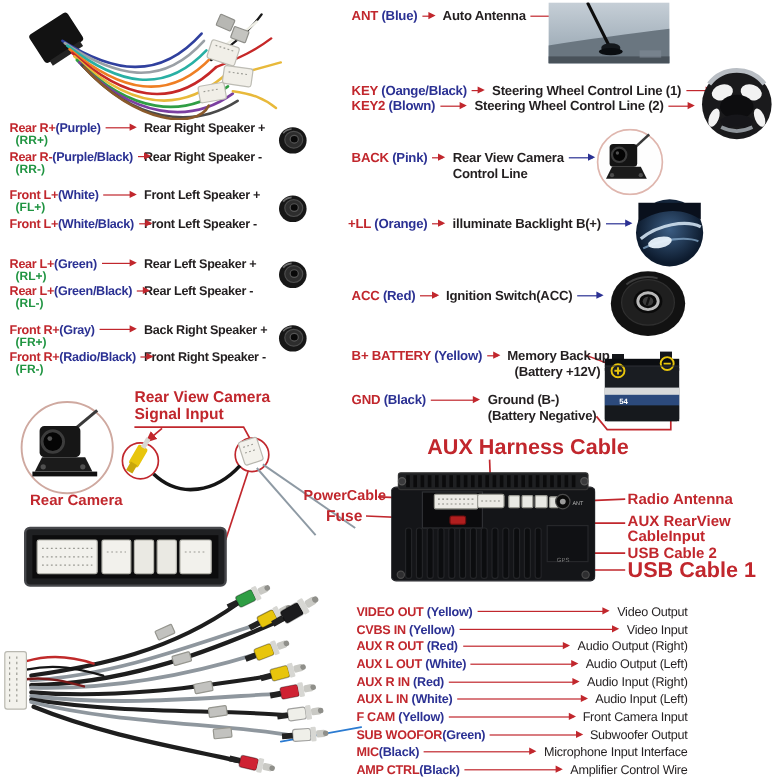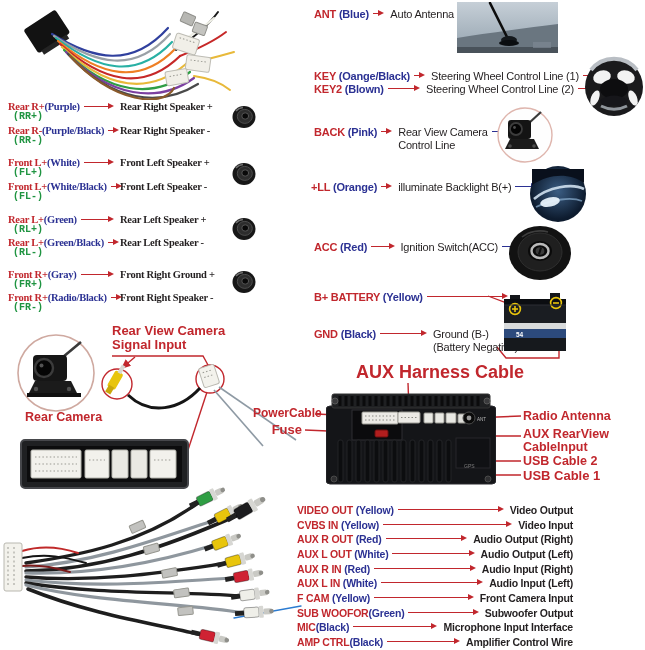--- a/index.html
+++ b/index.html
@@ -4,39 +4,39 @@
 <style>
   :root{
     --red:#c1272d; --blue:#2b3193; --green:#1f9441; --ink:#231f20;
   }
   html,body{margin:0;padding:0;}
   body{width:645px;height:650px;background:#fff;font-family:"Liberation Sans",sans-serif;overflow:hidden;}
   #canvas{position:relative;width:645px;height:650px;background:#fff;}
   #overlay{position:absolute;left:0;top:0;z-index:1;pointer-events:none;}
   .abs{position:absolute;z-index:2;}
   b{font-weight:700;}
-  .r{color:var(--red);} .b{color:var(--blue);} .g{color:var(--green);font-family:Liberation Mono, monospace;}
+  .r{color:var(--red);} .b{color:var(--blue);} .g{color:var(--green);}
   
   .arr{flex:1 1 10px;min-width:9px;height:0;border-top:1.5px solid var(--red);position:relative;margin:5px 8px 0 4px;}
   .arr::after{content:"";position:absolute;right:-2px;top:-4.2px;border-top:3.4px solid transparent;border-bottom:3.4px solid transparent;border-left:6.5px solid var(--red);}
   .a2{flex:0 0 auto;width:20px;}
   .bl{border-color:var(--blue);} .bl::after{border-left-color:var(--blue);}
   
   .sp{position:absolute;left:8px;display:block;white-space:nowrap;z-index:2;}
-  .sp .l1{display:flex;align-items:flex-start;font-size:10.5px;letter-spacing:-0.25px;font-family:Liberation Serif, serif;}
+  .sp .l1{display:flex;align-items:flex-start;font-size:10.5px;letter-spacing:-0.25px;}
   .sp .lb{display:flex;width:112px;flex:0 0 112px;}
   .sp .d{font-weight:700;color:var(--ink);font-size:10.5px;}
   .sp .ab{color:var(--green);font-weight:700;font-size:10px;margin:0 0 0 5px;line-height:10px;}
   
-  .rr{position:absolute;display:flex;align-items:flex-start;white-space:nowrap;font-size:11px;letter-spacing:-0.2px;z-index:2;margin-left:21px;}
+  .rr{position:absolute;display:flex;align-items:flex-start;white-space:nowrap;font-size:11px;letter-spacing:-0.2px;z-index:2;}
   .rr .db{display:flex;flex-direction:column;line-height:12.5px;}
-  .rr .d{font-weight:400;color:var(--ink);}
+  .rr .d{font-weight:700;color:var(--ink);}
   
   .av{position:absolute;left:297px;width:276px;display:flex;align-items:flex-start;white-space:nowrap;font-size:10.5px;letter-spacing:-0.2px;z-index:2;}
-  .av .d{font-weight:700;color:var(--ink);}
+  .av .d{font-weight:400;color:var(--ink);}
   .av .arr{margin-top:5px;}
   
   .cap{position:absolute;color:var(--red);font-weight:700;z-index:2;line-height:13px;}
 </style>
 </head>
 <body>
 
 <div id="canvas">
 
   <svg id="overlay" width="645" height="650" viewBox="0 0 645 650">
@@ -147,21 +147,20 @@
     </div>
   <div class="sp" style="top:181px">
       <div class="l1">
         <span class="lb">
           <b class="r">Front L+</b>
           <b class="b">(White/Black)</b>
           <i class="arr"></i>
         </span>
         <span class="d">Front Left Speaker -</span>
       </div>
-      <div class="ab g">(FL-)</div>
     </div>
   <div class="sp" style="top:214px">
       <div class="l1">
         <span class="lb">
           <b class="r">Rear L+ </b>
           <b class="b">(Green)</b>
           <i class="arr"></i>
         </span>
         <span class="d">Rear Left Speaker +</span>
       </div>
@@ -178,21 +177,21 @@
       </div>
       <div class="ab g">(RL-)</div>
     </div>
   <div class="sp" style="top:269px">
       <div class="l1">
         <span class="lb">
           <b class="r">Front R+ </b>
           <b class="b">(Gray)</b>
           <i class="arr"></i>
         </span>
-        <span class="d">Front Right Ground +</span>
+        <span class="d">Back Right Speaker +</span>
       </div>
       <div class="ab g">(FR+)</div>
     </div>
   <div class="sp" style="top:292px">
       <div class="l1">
         <span class="lb">
           <b class="r">Front R+ </b>
           <b class="b">(Radio/Black)</b>
           <i class="arr"></i>
         </span>
@@ -271,20 +270,24 @@
       <span><b class="r">ACC </b><b class="b">(Red)</b></span>
       <i class="arr"></i>
       <span class="db">
         <span class="d">Ignition Switch(ACC)</span>
       </span>
       <i class="arr a2 bl"></i>
     </div>
   <div class="rr" style="left:293px;top:291px;width:200px">
       <span><b class="r">B+ BATTERY </b><b class="b">(Yellow)</b></span>
       <i class="arr"></i>
+      <span class="db">
+        <span class="d">Memory Back up</span>
+        <span class="d" style="padding-left:6px">(Battery +12V)</span>
+      </span>
     </div>
   <div class="rr" style="left:293px;top:328px;width:204px">
       <span><b class="r">GND </b><b class="b">(Black)</b></span>
       <i class="arr"></i>
       <span class="db">
         <span class="d">Ground (B-)</span>
         <span class="d">(Battery Negative)</span>
       </span>
     </div>
 
@@ -399,21 +402,21 @@
 
   <div class="cap" style="left:356px;top:366px;font-size:18px">AUX Harness Cable</div>
   <div class="cap" style="left:253px;top:407px;width:60px;text-align:right;font-size:12px">PowerCable</div>
   <div class="cap" style="left:253px;top:423px;width:49px;text-align:right;font-size:13px">Fuse</div>
   <div class="cap" style="left:523px;top:410px;font-size:12.5px">Radio Antenna</div>
   <div class="cap" style="left:523px;top:428px;font-size:12.5px">
     <div>AUX RearView</div>
     <div>CableInput</div>
   </div>
   <div class="cap" style="left:523px;top:455px;font-size:12.5px">USB Cable 2</div>
-  <div class="cap" style="left:523px;top:469px;font-size:13px">USB Cable 1</div>
+  <div class="cap" style="left:523px;top:469px;font-size:18px">USB Cable 1</div>
 
   <svg class="abs" style="left:326px;top:392px" width="170" height="98" viewBox="0 0 170 98">
     <rect x="0" y="14" width="170" height="78" rx="4" fill="#141518" stroke="#2a2b2f"></rect>
     <rect x="6" y="2" width="158" height="14" rx="2" fill="#1f2022" stroke="#333"></rect>
     <g stroke="#0b0b0c" stroke-width="3">
       <line x1="14" y1="4" x2="14" y2="14"></line>
         <line x1="20" y1="4" x2="20" y2="14"></line>
         <line x1="26" y1="4" x2="26" y2="14"></line>
         <line x1="32" y1="4" x2="32" y2="14"></line>
         <line x1="38" y1="4" x2="38" y2="14"></line>

